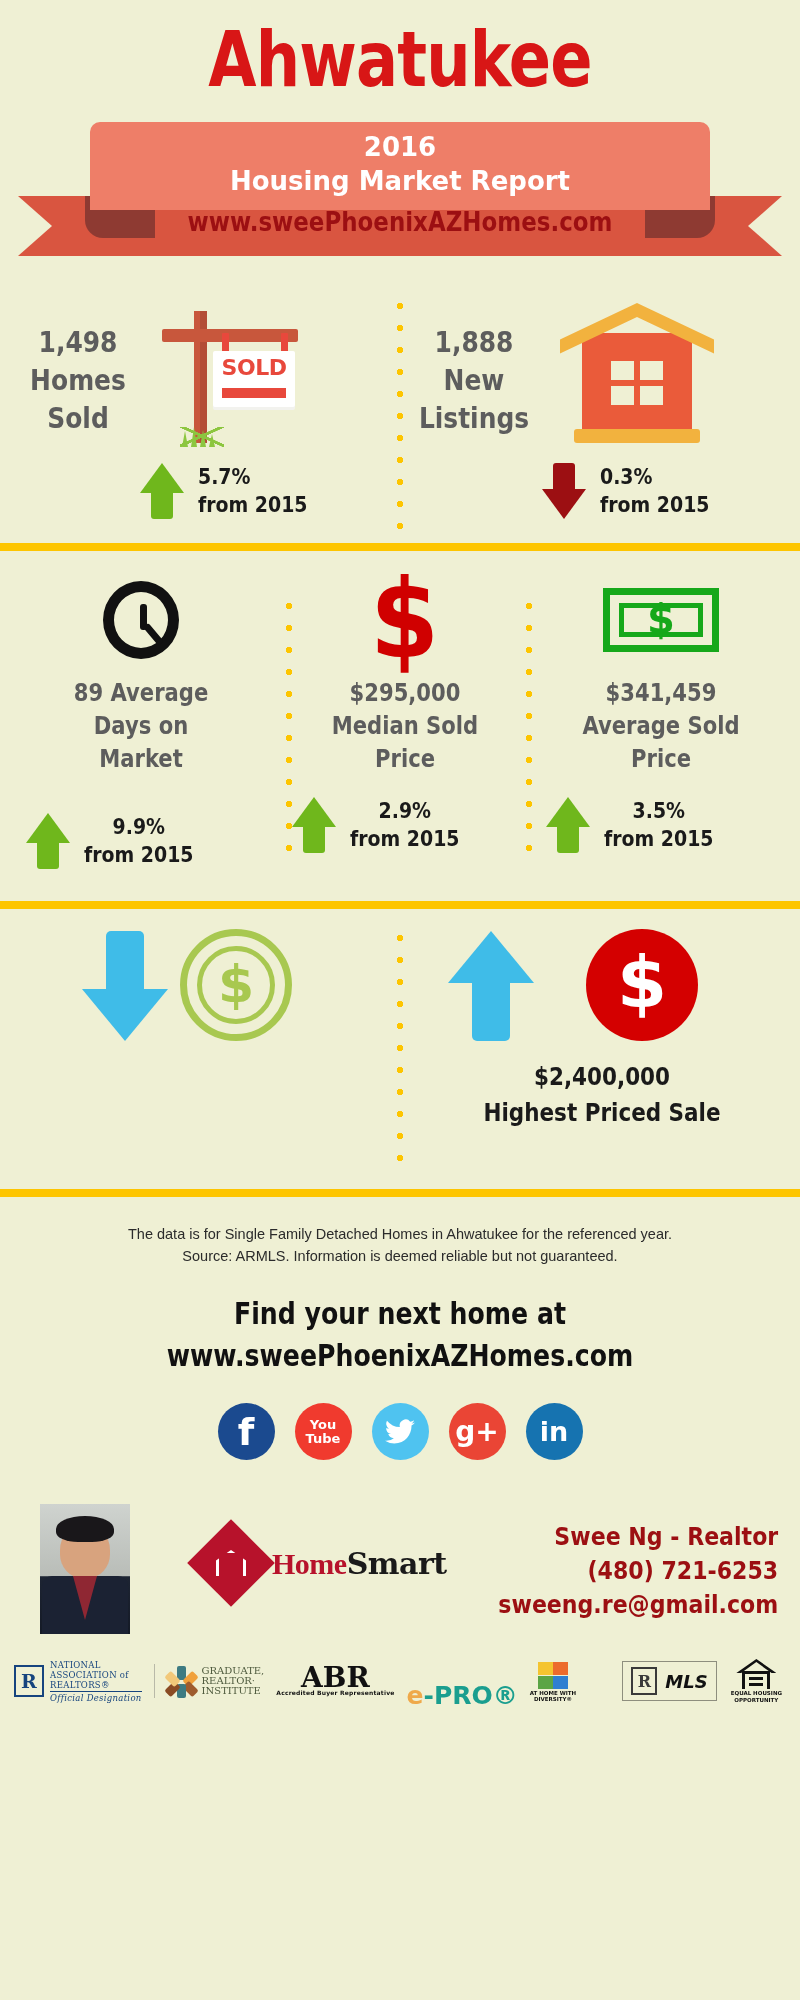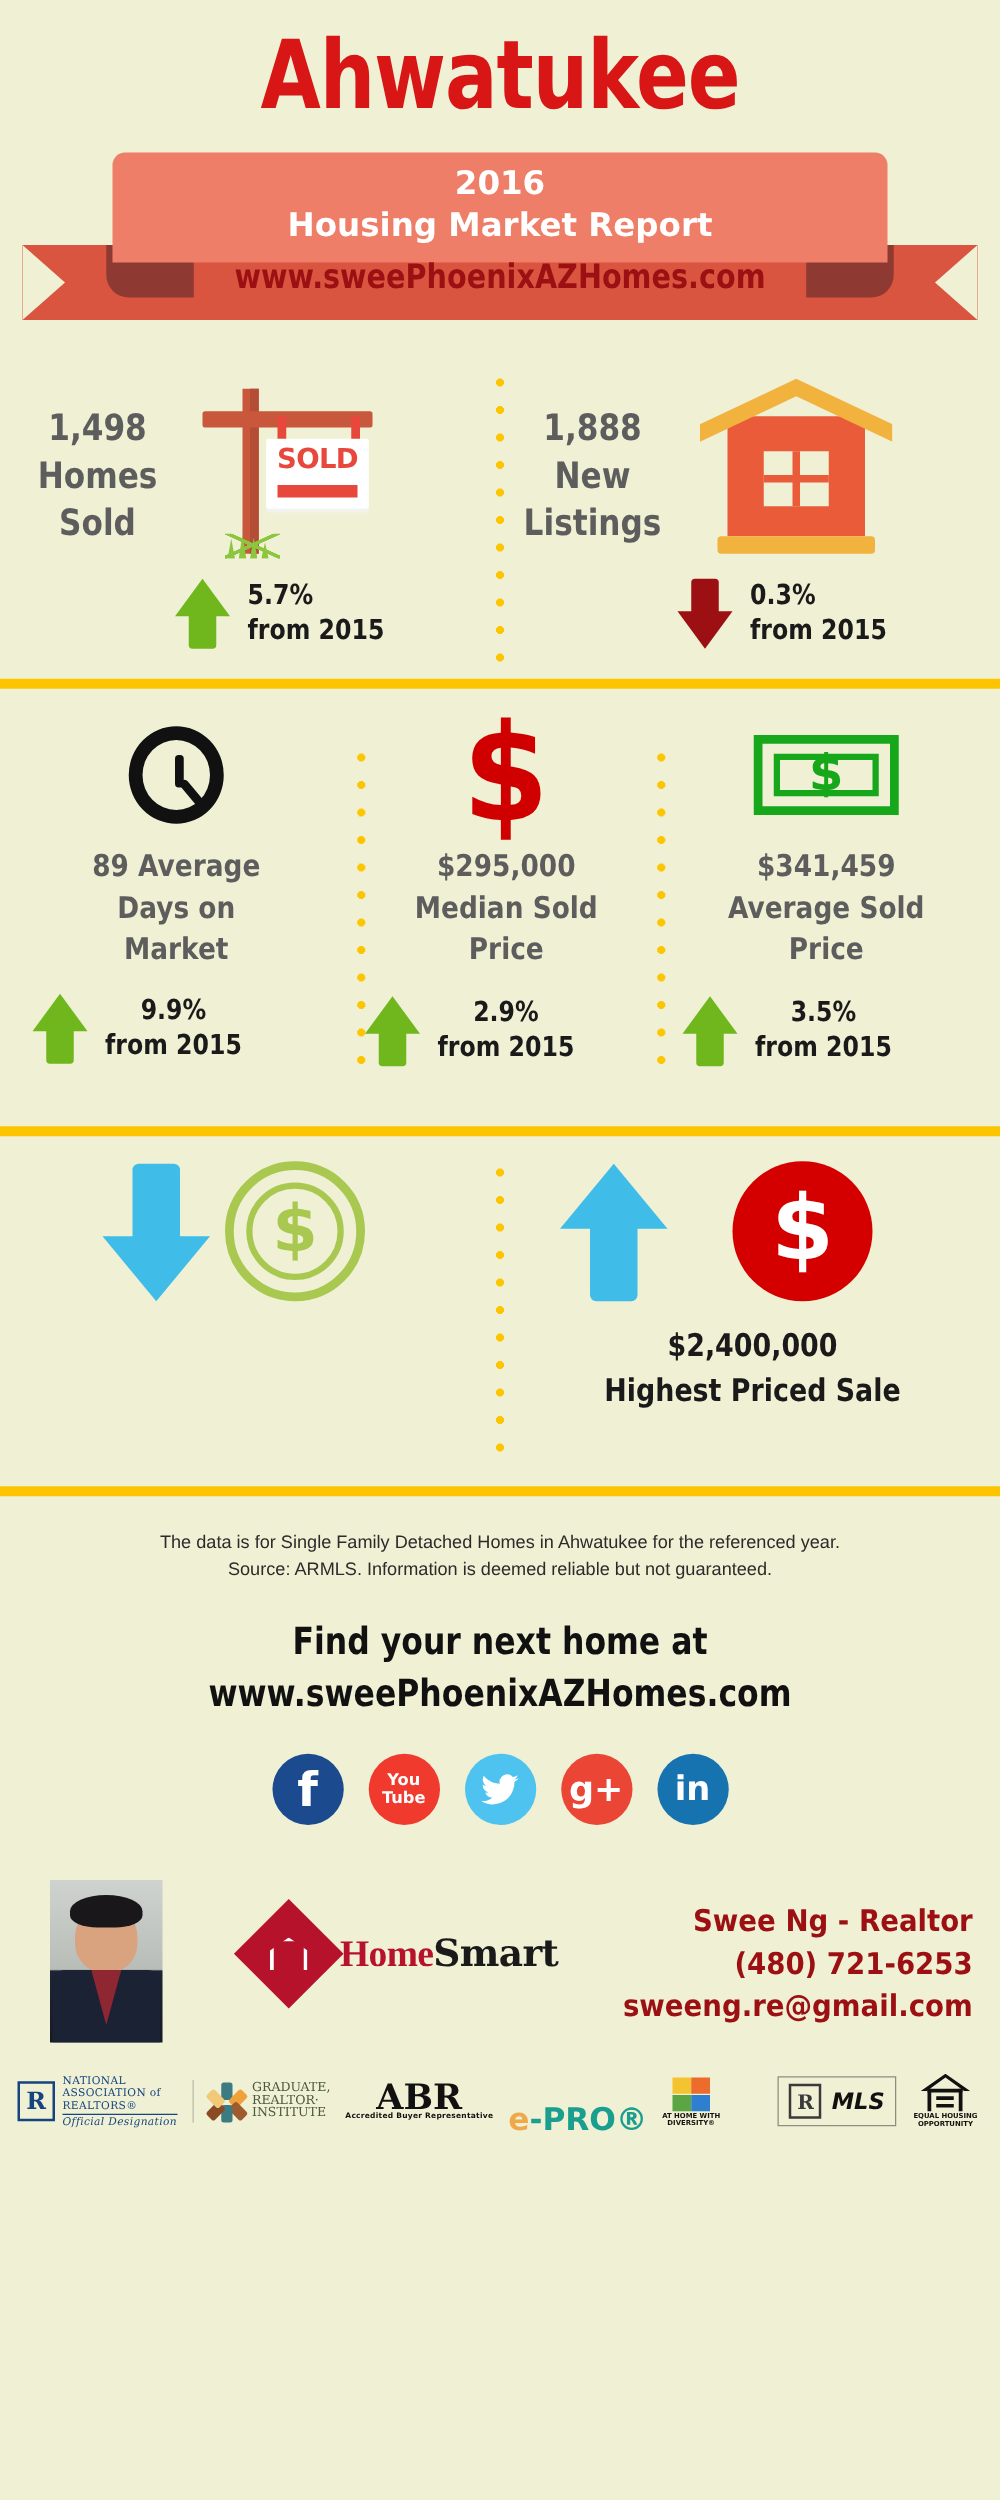--- a/index.html
+++ b/index.html
@@ -542,21 +542,21 @@
         <div class="clock-ic">
             <div class="hh"></div>
             <div class="mm"></div>
           </div>
       </div>
       <div class="s2-label">
         <div>89 Average</div>
         <div>Days on</div>
         <div>Market</div>
       </div>
-      <div class="chg-row" style="left:18px; top:244px;">
+      <div class="chg-row" style="left:18px; top:262px;">
         <div class="arr up green">
             <div class="head"></div>
             <div class="stem"></div>
           </div>
         <div class="chg-text">
           <div class="chg-pct">9.9%</div>
           <div class="chg-from">from 2015</div>
         </div>
       </div>
     </div>

